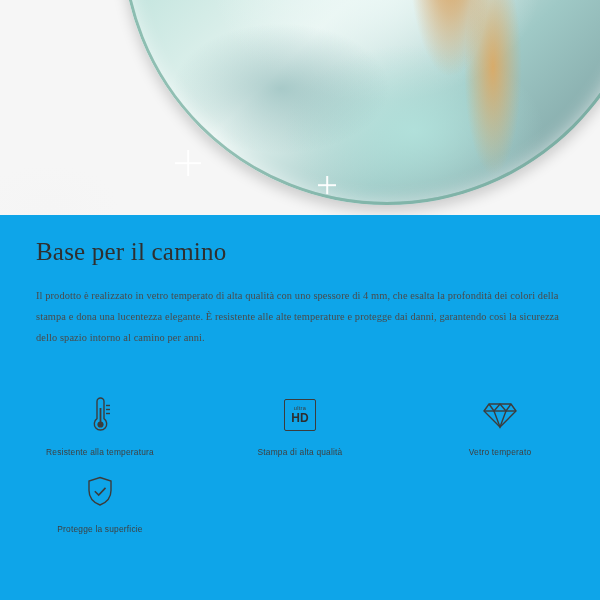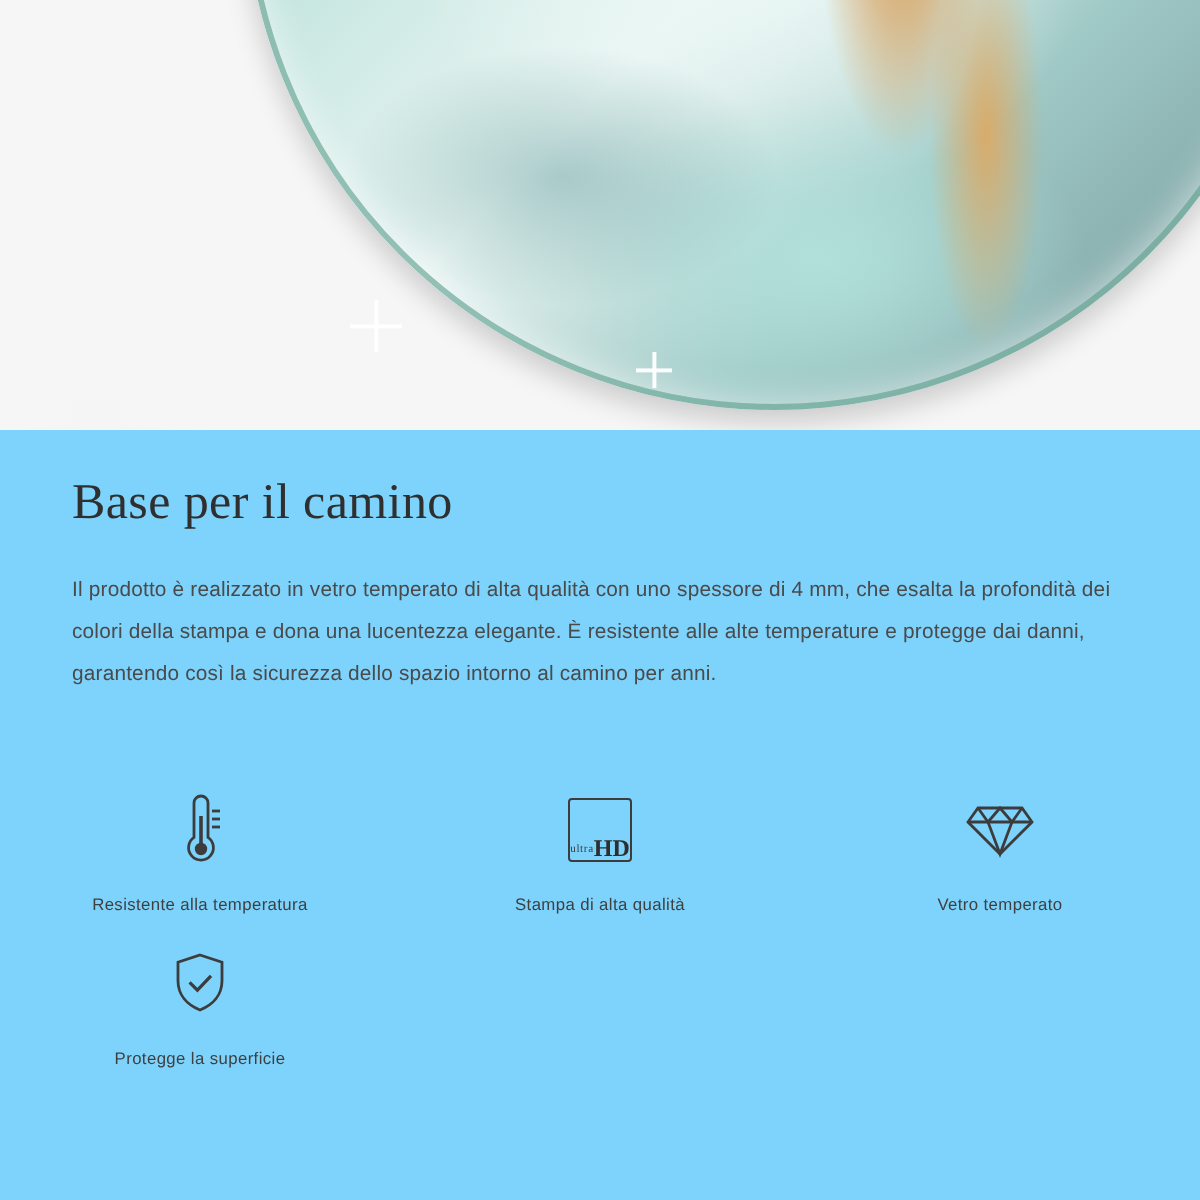--- a/index.html
+++ b/index.html
@@ -10,21 +10,21 @@
     width: 600px;
     height: 600px;
     background: #ffffff;
     font-family: "Liberation Sans", sans-serif;
     overflow: hidden;
   }
   .page {
     position: relative;
     width: 600px;
     height: 600px;
-    background: #7dd3fc;
+    background: #0ea5e9;
     overflow: hidden;
   }
 
   
   .hero {
     position: absolute;
     top: 0;
     left: 0;
     width: 600px;
     height: 215px;
@@ -115,20 +115,21 @@
     letter-spacing: 0.2px;
   }
   .headline .l2 { display: block; }
 
   .body-copy {
     margin: 18px 36px 0 36px;
     font-size: 10.4px;
     line-height: 2.0;
     color: #4a4a4a;
     letter-spacing: 0.1px;
+    font-family: Liberation Serif, serif;
   }
 
   
   .features {
     position: absolute;
     left: 0;
     top: 392px;
     width: 600px;
     display: grid;
     grid-template-columns: repeat(3, 1fr);
@@ -155,25 +156,24 @@
     color: #3f3f3f;
     text-align: left;
     letter-spacing: 0.2px;
   }
   .hd-box {
     width: 30px;
     height: 30px;
     border: 1.4px solid #3c3c3c;
     border-radius: 2px;
     display: flex;
-    flex-direction: row;
-    align-items: flex-end;
+    flex-direction: column;
+    align-items: center;
     justify-content: center;
     line-height: 1;
-    font-family: Liberation Serif, serif;
   }
   .hd-box .ultra {
     font-size: 5.6px;
     letter-spacing: 0.3px;
     color: #3c3c3c;
     margin-bottom: 1px;
   }
   .hd-box .hd {
     font-size: 12px;
     font-weight: 700;

